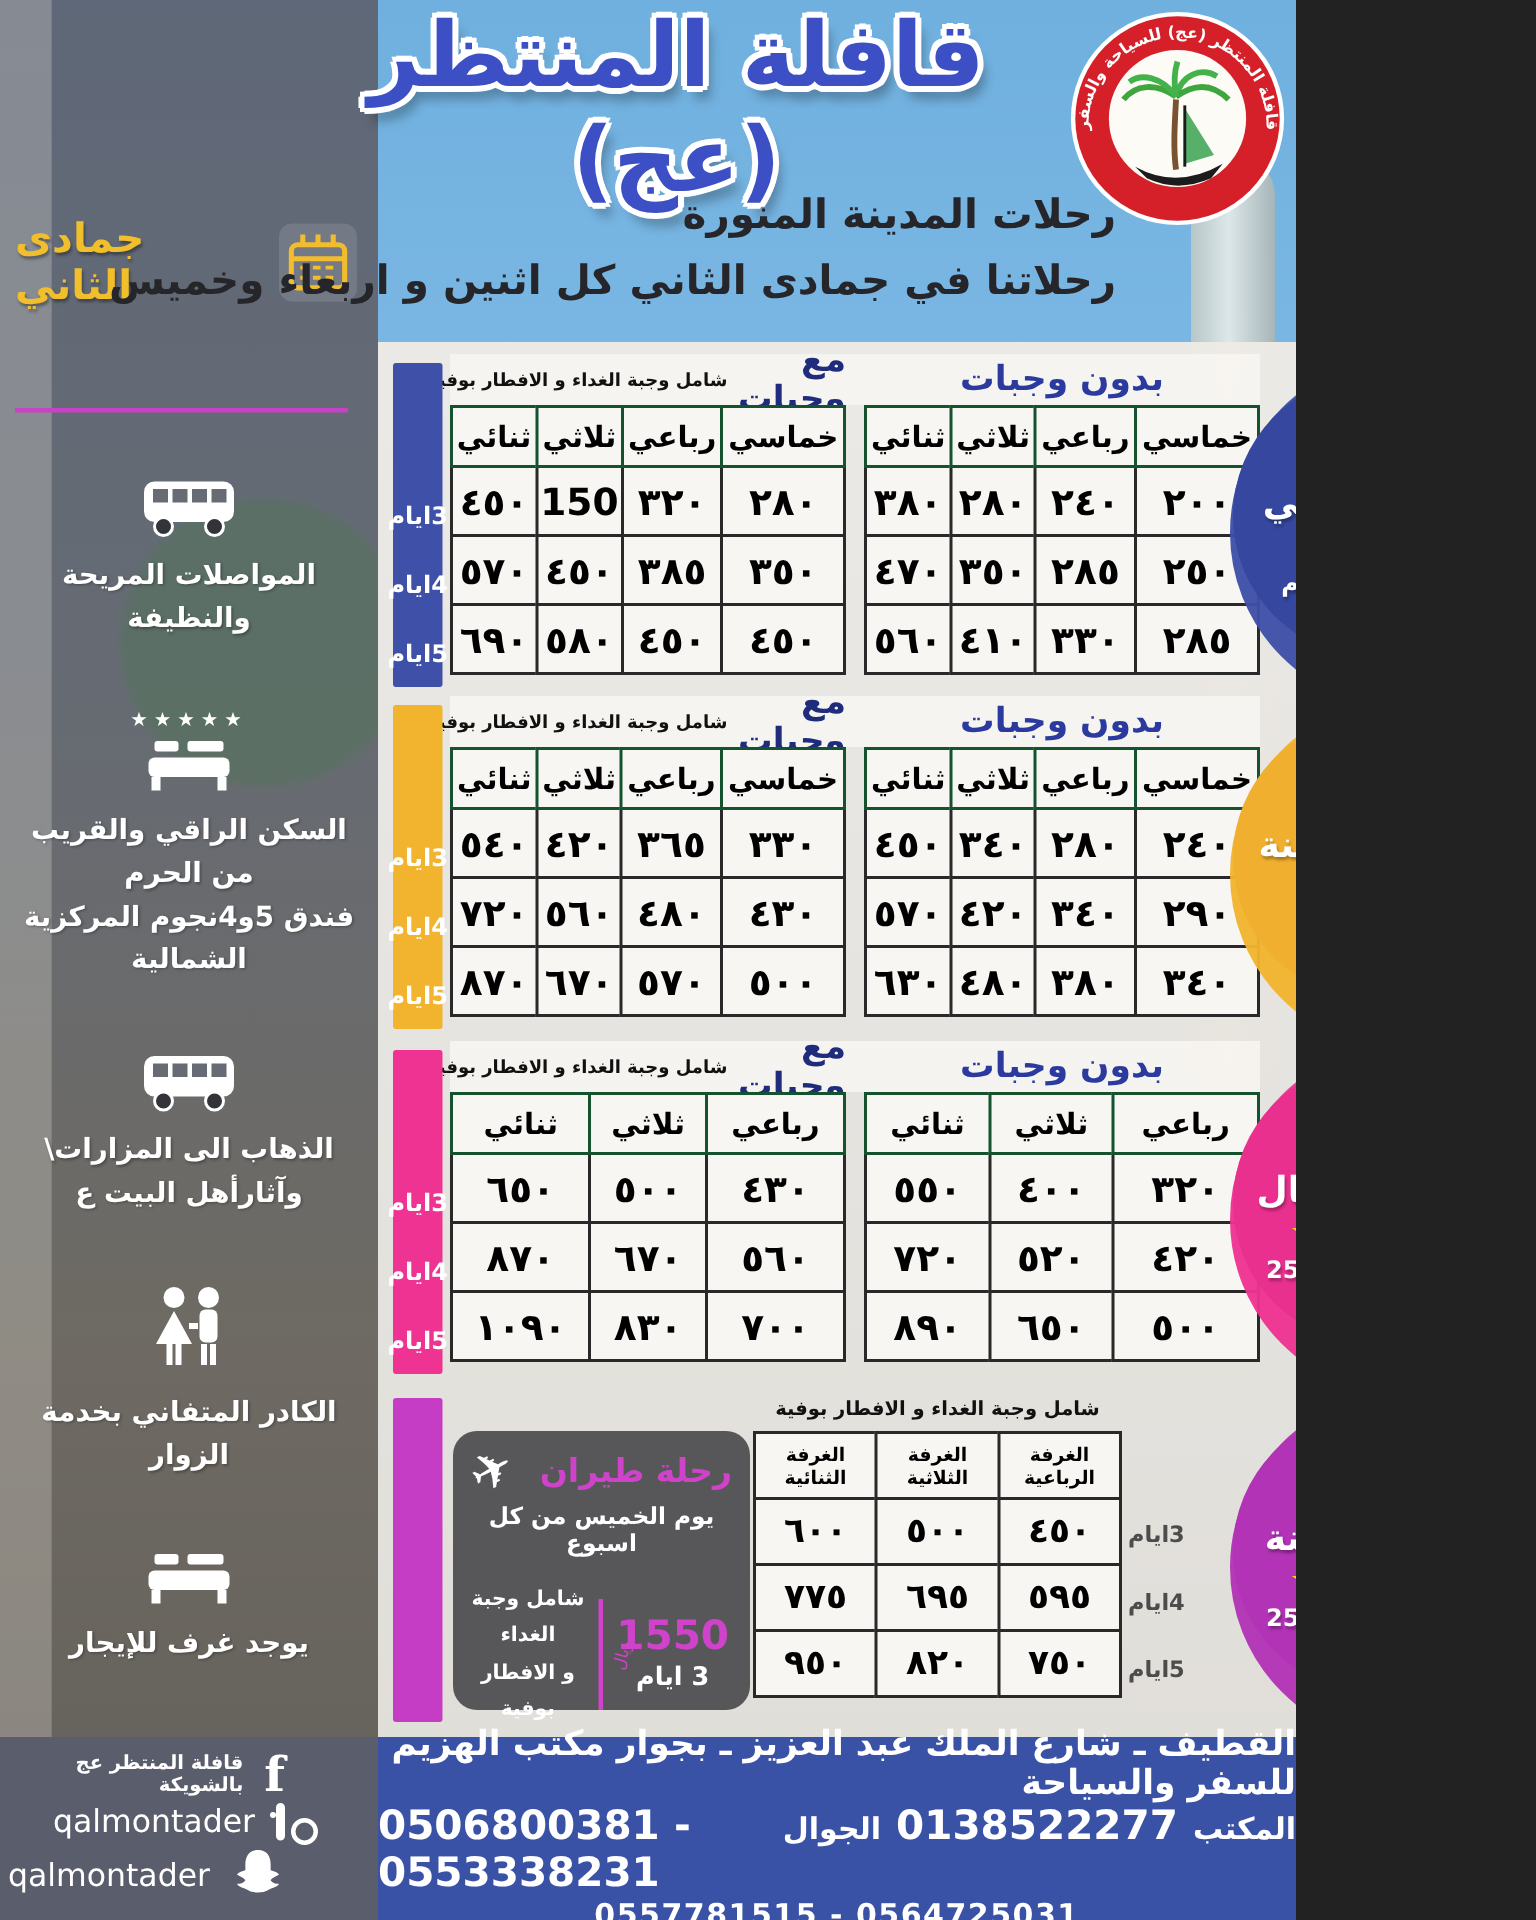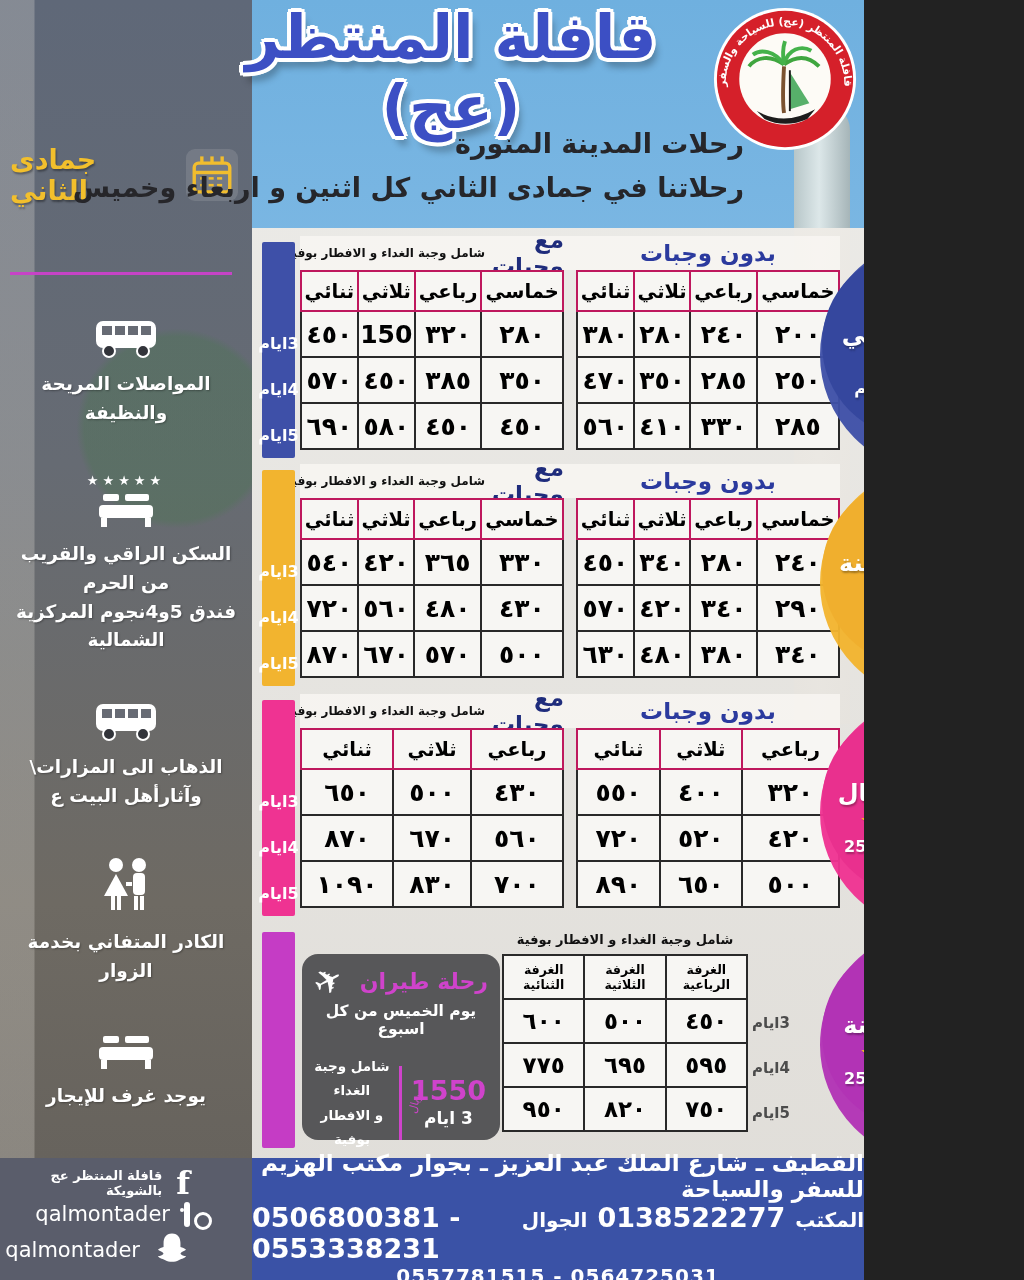--- a/index.html
+++ b/index.html
@@ -50,21 +50,21 @@
   .bar-label { height:46px; display:flex; align-items:center; justify-content:center;
     color:#fff; font-weight:bold; font-size:16px; direction:rtl; }
   .cap-row { margin-left:38px; width:540px; height:34px; display:flex; direction:rtl; gap:12px;
     background:rgba(248,246,242,.85); align-items:center; }
   .cap-cell { flex:0 0 264px; display:flex; align-items:center; justify-content:center; gap:7px; direction:rtl; }
   .cap-without { font-weight:bold; font-size:23px; color:#2b3a9e; }
   .cap-with { font-weight:bold; font-size:23px; color:#1f2c7c; }
   .cap-sub { font-weight:bold; font-size:12px; color:#111; white-space:nowrap; }
   .tables { margin-left:38px; width:540px; display:flex; direction:rtl; gap:12px; }
   table.price { border-collapse:collapse; background:#f7f6f3; flex:0 0 264px; table-layout:fixed; }
-  table.price th { border:2px solid #be185d; height:40px; font-size:19.5px; font-weight:bold; text-align:center; padding:0 1px; }
+  table.price th { border:2px solid #14532d; height:40px; font-size:19.5px; font-weight:bold; text-align:center; padding:0 1px; }
   table.price td { border:2px solid #292929; height:46px; font-size:25px; font-weight:bold; text-align:center; }
 
   
   .badge-wrap { position:absolute; right:14px; top:14px; width:188px; height:188px; }
   .ring { position:absolute; right:-44px; top:-12px; width:234px; height:234px; border-radius:50%;
     border:19px solid #000; opacity:.96; }
   .badge { position:absolute; inset:0; border-radius:50%; display:flex; flex-direction:column;
     align-items:center; justify-content:center; color:#fff; text-align:center; direction:rtl;
     text-shadow:1px 2px 2px rgba(0,0,0,.3); }
   .badge .b-prefix { font-size:27px; font-weight:bold; line-height:1.15; }

